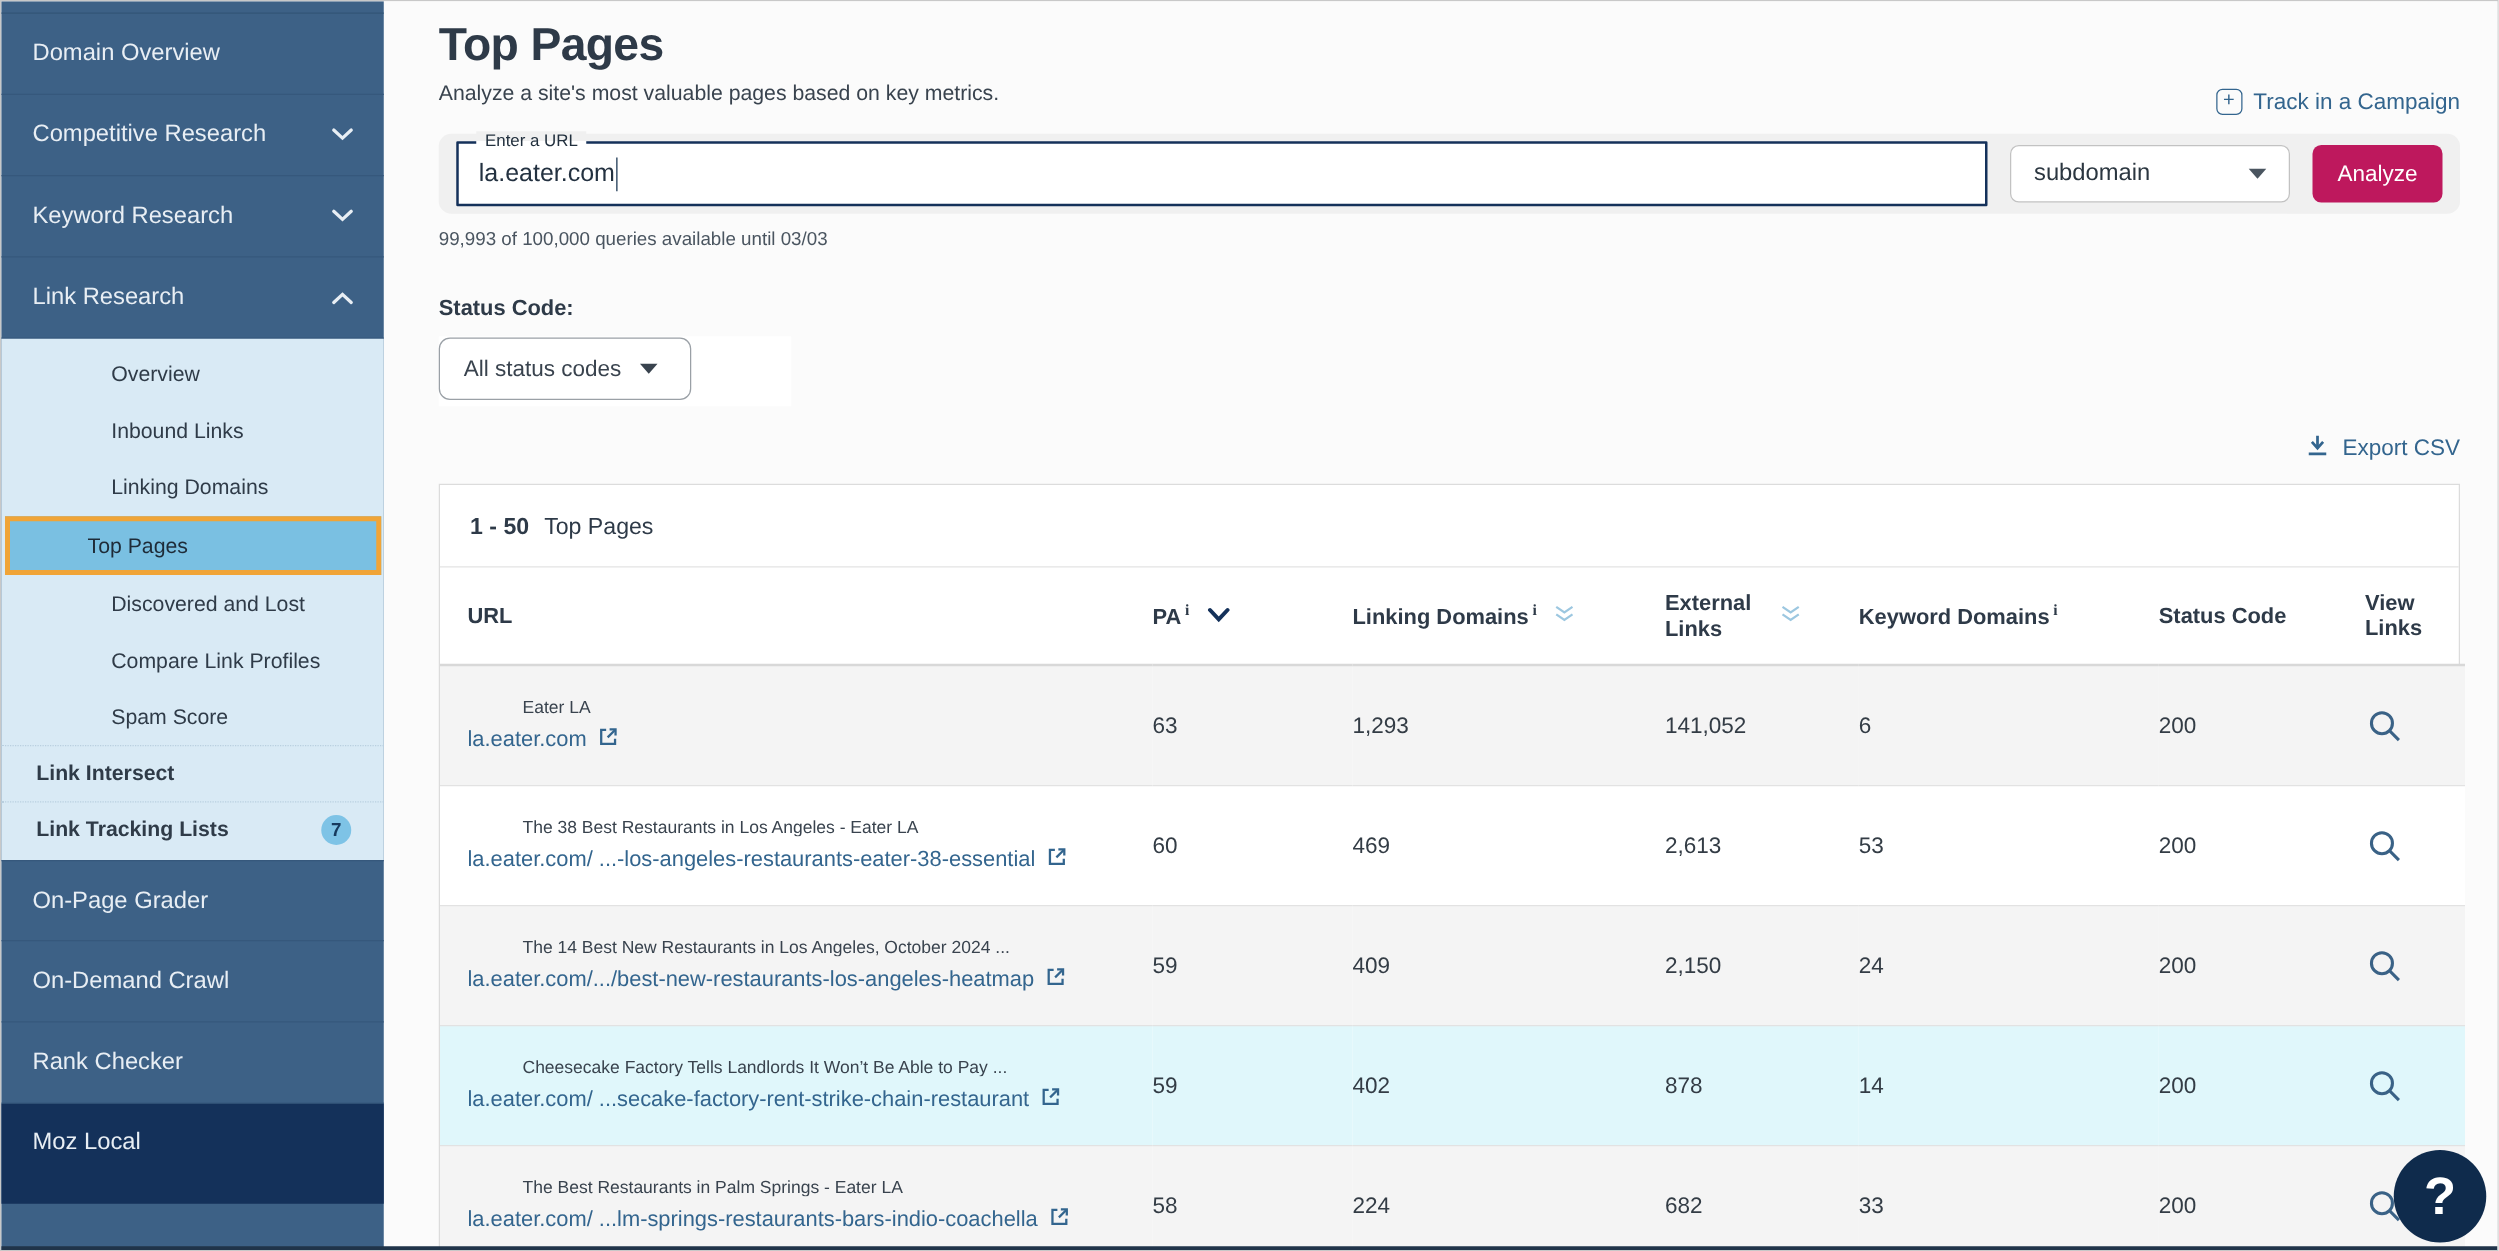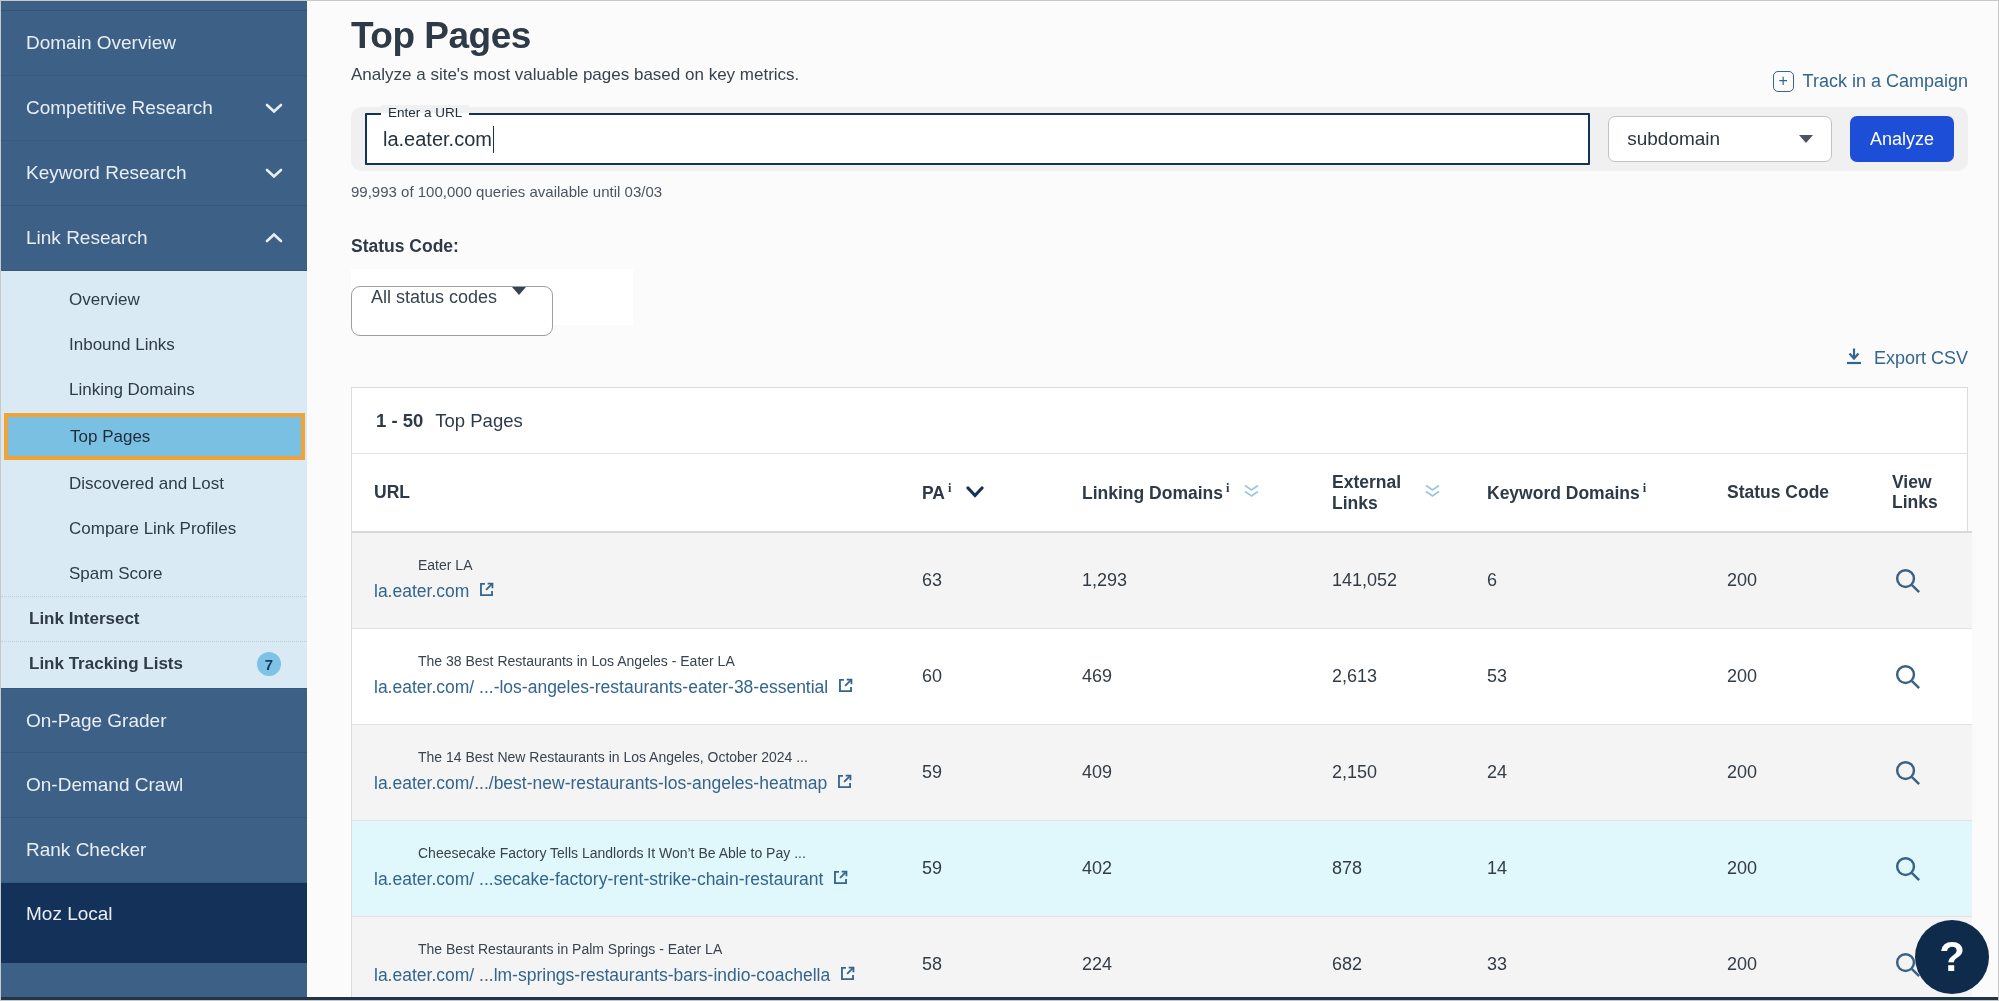--- a/index.html
+++ b/index.html
@@ -10,21 +10,21 @@
 
   
   .sidebar { position:absolute; left:0; top:0; width:306px; height:100%; background:#3D6186; z-index:5; }
   .side-stub { height:10px; border-bottom:1px solid #335577; }
   .side-item { height:65px; display:flex; align-items:center; justify-content:space-between;
                padding:0 24px 0 25px; color:#E8EEF4; font-size:19px; border-bottom:1px solid #36587C; cursor:pointer; }
   .side-item .lbl { white-space:nowrap; }
   .chev-up { transform:rotate(180deg); }
 
   .submenu { background:#D9EAF5; padding:6px 0 2px 0; }
-  .sub-item { height:45px; display:flex; align-items:center; padding-left:68px; font-size:17px; color:#2F3B48; cursor:pointer; }
+  .sub-item { height:45px; display:flex; align-items:center; padding-left:88px; font-size:17px; color:#2F3B48; cursor:pointer; }
   .sub-item.bold { padding-left:28px; padding-right:26px; font-weight:bold; justify-content:space-between; border-top:1px dotted #B9CFDF; }
   .sub-item.active { background:#7AC0E2; border:4px solid #F0A437; margin:1px 2px 1px 3px; height:47px; padding-left:62px; color:#1E2B38; }
   .badge { min-width:24px; height:24px; border-radius:50%; background:#7EC3E6; color:#173A5E;
            font-size:15px; font-weight:bold; display:flex; align-items:center; justify-content:center; }
   .side-item.darker { background:#14315A; height:80px; align-items:flex-start; padding-top:20px; border-bottom:none; }
 
   
   .main { position:absolute; left:306px; top:0; right:0; bottom:0; padding:0 30px 0 44px; background:#FBFBFB; }
   .page-title { margin-top:14px; font-size:37px; font-weight:bold; letter-spacing:-0.5px; color:#2E3A48; }
   .page-subtitle { margin-top:8px; font-size:17px; color:#39434E; }
@@ -37,30 +37,30 @@
                   display:flex; align-items:center; gap:18px; height:64px; }
   .url-box { width:1226px; height:52px; background:#fff; border:2.5px solid #14315A; border-radius:1px;
              position:relative; display:flex; align-items:center; padding:0 16px; font-size:20px; color:#233140; }
   .url-label { position:absolute; top:-10px; left:14px; padding:0 7px; font-size:13.5px; color:#22303E;
                background:linear-gradient(to bottom,#F0F0F0 52%,#ffffff 52%); line-height:15px; }
   .cursor { display:inline-block; width:1.5px; height:27px; background:#16324F; margin-left:1px; }
   .scope-select { width:224px; height:46px; background:#fff; border:1px solid #C2C2C2; border-radius:7px;
                   display:flex; align-items:center; justify-content:space-between; padding:0 18px;
                   font-size:19px; color:#2B3640; cursor:pointer; }
   .tri { width:0; height:0; border-left:7px solid transparent; border-right:7px solid transparent; border-top:8px solid #4A5560; }
-  .analyze-btn { width:104px; height:46px; background:#1d4ed8; color:#fff; border:none; border-radius:7px;
+  .analyze-btn { width:104px; height:46px; background:#be185d; color:#fff; border:none; border-radius:7px;
                  font-size:18px; display:flex; align-items:center; justify-content:center; cursor:pointer;
                  font-family:"Liberation Sans", sans-serif; }
   .quota { margin-top:12px; font-size:15px; color:#4A5560; }
 
   .status-label { margin-top:36px; font-size:17.5px; font-weight:bold; color:#2E3A48; }
   .status-row { position:relative; margin-top:13px; height:52px; }
   .status-white-patch { position:absolute; left:0; top:-1px; width:282px; height:56px; background:#fff; }
-  .status-select { position:absolute; left:0; top:16px; width:202px; height:50px; border:1.5px solid #9AA0A6;
-                   border-radius:9px; background:#fff; display:flex; align-items:flex-start; gap:15px;
+  .status-select { position:absolute; left:0; top:0; width:202px; height:50px; border:1.5px solid #9AA0A6;
+                   border-radius:9px; background:#fff; display:flex; align-items:center; gap:15px;
                    padding:0 19px; font-size:18px; color:#39434E; cursor:pointer; }
   .status-select .tri { border-top-color:#39434E; }
 
   .export-row { display:flex; justify-content:flex-end; align-items:center; gap:10px; margin-top:24px;
                 color:#33658E; font-size:18px; }
   .export-link { display:flex; align-items:center; gap:10px; cursor:pointer; }
 
   .table-card { margin-top:16px; background:#fff; border:1px solid #DCDCDC; }
   .range-bar { height:66px; display:flex; align-items:center; padding:0 24px; border-bottom:1px solid #E4E4E4;
                font-size:18.5px; color:#2E3A48; }

